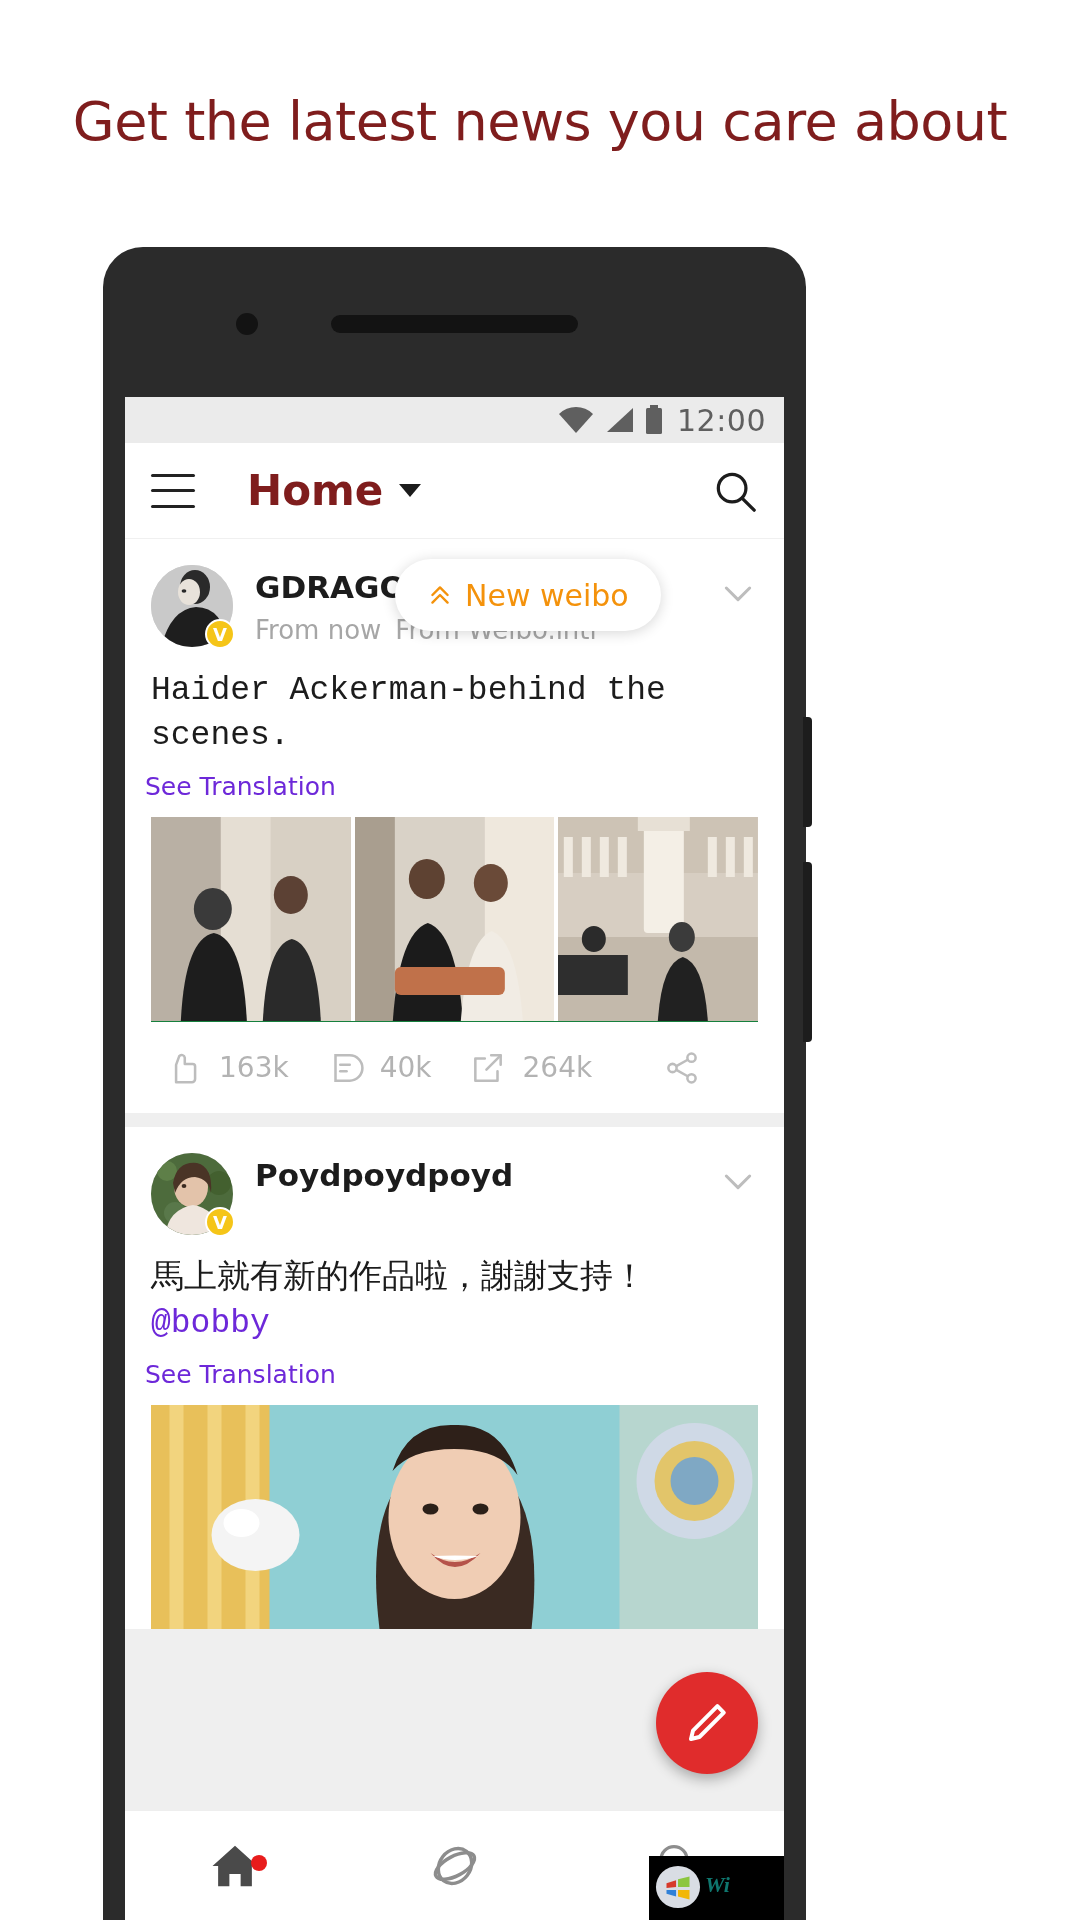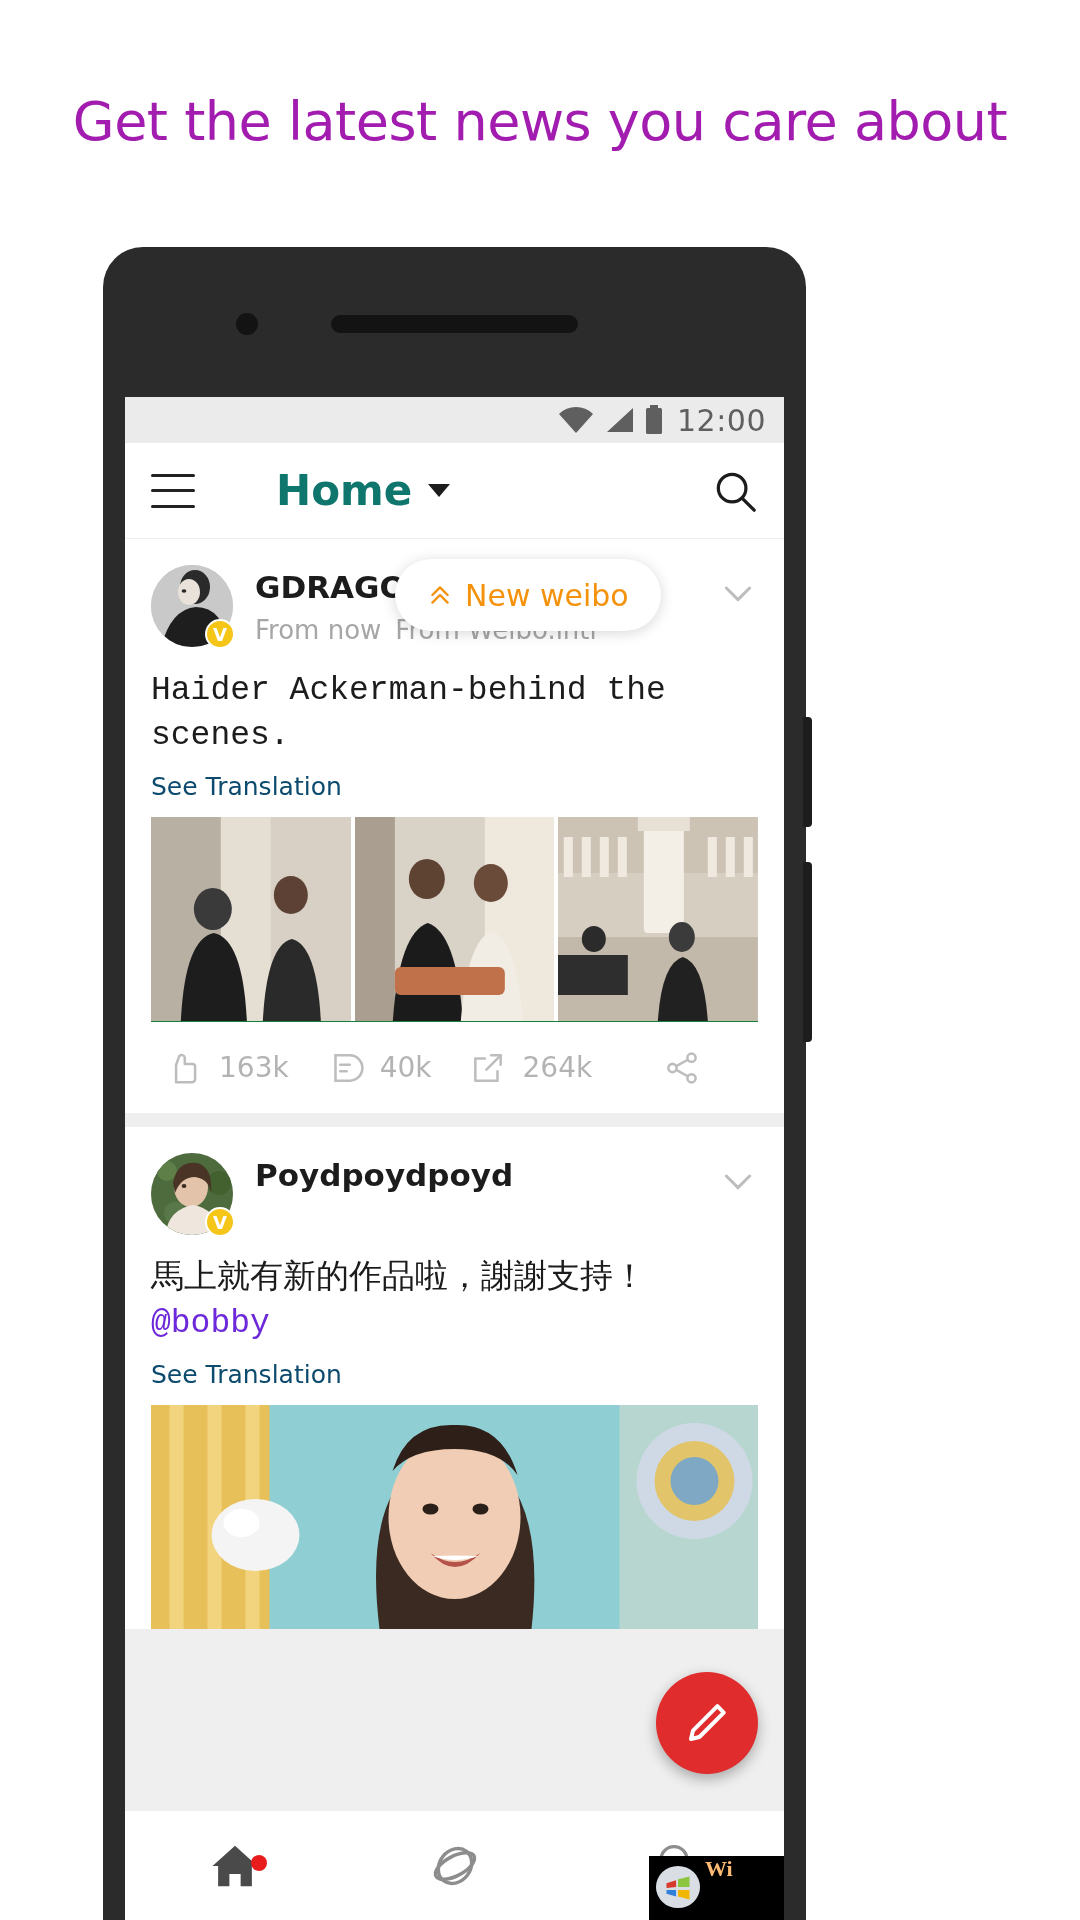--- a/index.html
+++ b/index.html
@@ -11,21 +11,21 @@
     position:relative;
   }
 
   
   .headline {
     position:absolute;
     top:90px; left:0; width:1080px;
     text-align:center;
     font-size:54px;
     font-weight:400;
-    color:#a21caf;
+    color:#7f1d1d;
     letter-spacing:-0.5px;
     font-family:"DejaVu Sans", sans-serif;
   }
 
   
   .phone {
     position:absolute;
     left:103px; top:247px;
     width:703px; height:1673px;
     background:#2b2b2b;
@@ -78,22 +78,22 @@
   
   .appbar {
     height:96px; background:#fff;
     display:flex; align-items:center;
     padding:0 26px;
     border-bottom:1px solid #f0f0f0;
   }
   .hamburger { width:44px; height:34px; display:flex; flex-direction:column; justify-content:space-between; cursor:pointer; }
   .hamburger span { display:block; height:3px; background:#222; border-radius:2px; }
   .appbar-title {
-    font-size:42px; font-weight:700; color:#0f766e;
-    margin-left:81px;
+    font-size:42px; font-weight:700; color:#7f1d1d;
+    margin-left:52px;
     font-family:"DejaVu Sans", sans-serif;
   }
   .caret-down {
     width:0; height:0; margin-left:16px;
     border-left:11px solid transparent;
     border-right:11px solid transparent;
     border-top:13px solid #1c1c1c;
   }
   .appbar-spacer { flex:1; }
   .search-ico { width:46px; height:46px; }
@@ -125,21 +125,21 @@
   .chevron-more {
     width:40px; height:40px; flex:0 0 40px; margin-top:8px;
   }
 
   .post-text {
     font-size:33px; color:#1c1c1c; padding:22px 26px 0 26px;
     font-family:Liberation Mono, monospace; line-height:1.35;
   }
   .mention { color:#6d28d9; }
   .translate {
-    font-size:25px; color:#0c4a6e; padding:14px 26px 16px 26px;
+    font-size:25px; color:#6d28d9; padding:14px 26px 16px 20px;
     font-family:"DejaVu Sans", sans-serif;
   }
 
   
   .img-grid { display:flex; gap:4px; padding:0 26px; }
   .img-cell { height:204px; flex:1; overflow:hidden; position:relative; background:#ddd; }
 
   
   .img-big { margin:0 26px; height:224px; overflow:hidden; position:relative; background:#ddd; }
 
@@ -185,22 +185,22 @@
   }
 
   
   .watermark {
     position:absolute; right:0; bottom:0;
     width:135px; height:64px; background:#000;
     z-index:60; overflow:hidden;
   }
   .wm-logo { position:absolute; left:6px; top:8px; width:46px; height:46px; }
   .wm-text {
-    position:absolute; left:56px; top:0; color:#fdba74;
-    font-size:22px; font-weight:700; font-family:"Liberation Serif", serif;
+    position:absolute; left:56px; top:16px; color:#0f766e;
+    font-size:22px; font-weight:700; font-family:"Liberation Serif", serif;font-style:italic;
   }
   .wm-sub {
     position:absolute; left:56px; top:32px; color:#fff;
     font-size:16px; font-family:"Liberation Serif", serif;
   }
 </style>
 </head>
 <body>
 
 <div class="headline">Get the latest news you care about</div>

